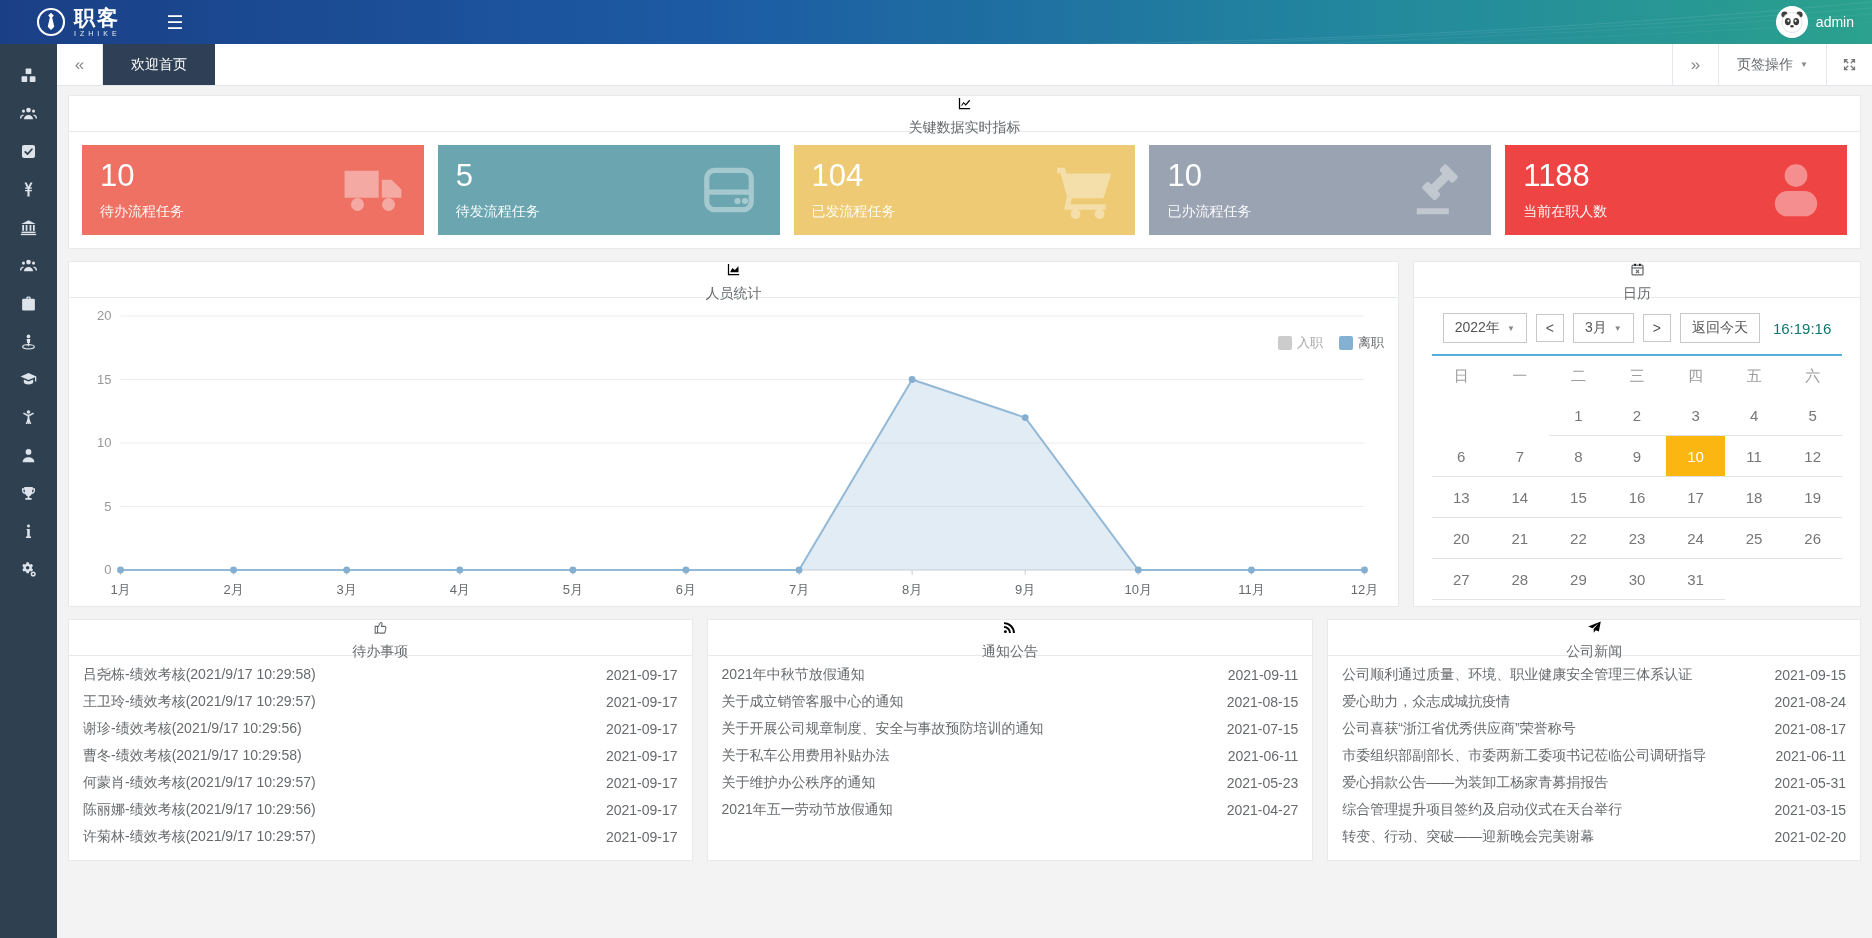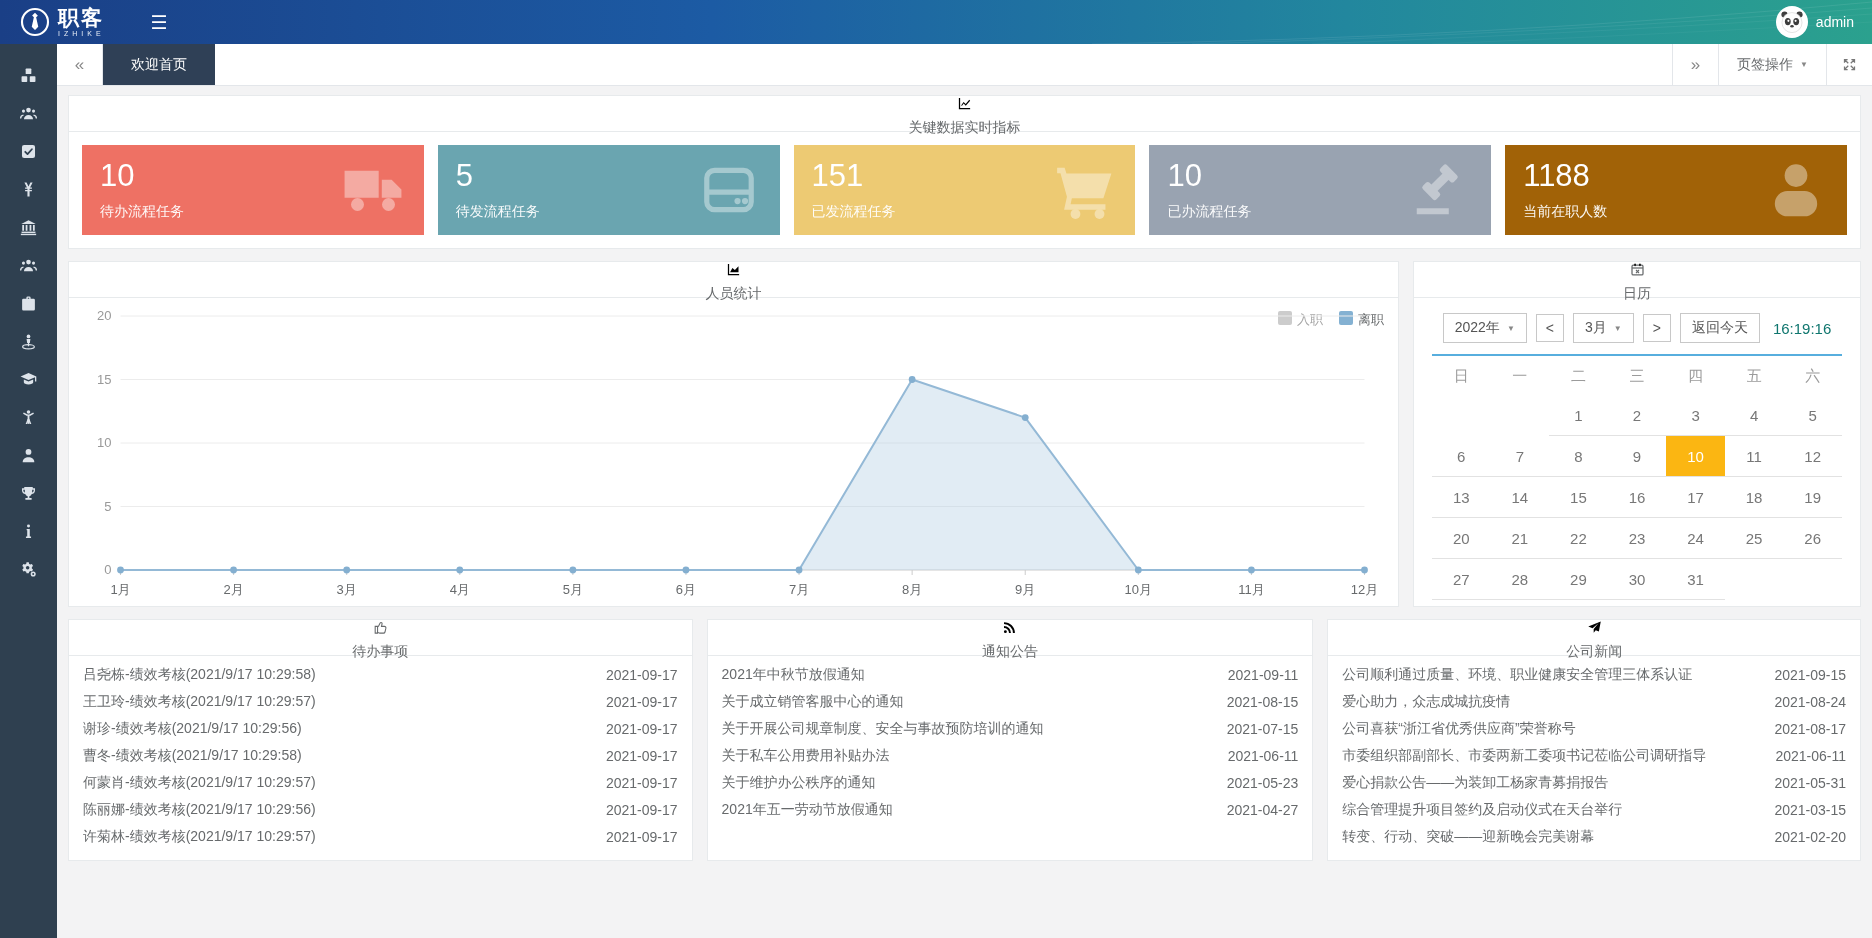--- a/index.html
+++ b/index.html
@@ -3,21 +3,21 @@
 <meta charset="utf-8">
 <style>
   * { box-sizing: border-box; margin:0; padding:0; }
   html,body { width:1872px; height:938px; overflow:hidden; font-family:"Liberation Sans",sans-serif; background:#f3f3f4; }
 
   
   .navbar { position:absolute; left:0; top:0; right:0; height:44px; z-index:20;
     background:linear-gradient(90deg,#1a3f86 0%,#1c5ba4 38%,#22879e 72%,#2ba18e 100%);
     display:flex; align-items:center; color:#fff; }
   .nav-deco { position:absolute; right:0; top:0; height:44px; width:860px; pointer-events:none; opacity:.55; }
-  .logo { display:flex; align-items:center; gap:8px; padding-left:20px; cursor:pointer; }
+  .logo { display:flex; align-items:center; gap:8px; padding-left:36px; cursor:pointer; }
   .logo-mark { width:30px; height:30px; }
   .logo-text { line-height:1; }
   .logo-title { font-size:21px; font-weight:bold; letter-spacing:2px; }
   .logo-sub { font-size:7px; letter-spacing:4px; margin-top:2px; color:#e8eef7; }
   .hamburger { margin-left:46px; font-size:19px; cursor:pointer; color:#fff; }
   .nav-right { margin-left:auto; display:flex; align-items:center; gap:8px; padding-right:18px; }
   .avatar { width:32px; height:32px; border-radius:50%; border:2px solid rgba(255,255,255,.85); background:#fff; overflow:hidden; cursor:pointer; }
   .nav-user { font-size:14px; cursor:pointer; }
 
   
@@ -52,21 +52,21 @@
   .t-low { color:#e74c3c; } .t-high { color:#23a51f; }
   .cards { display:flex; gap:14px; padding:13px 13px; }
   .stat-card { flex:1; height:90px; position:relative; color:#fff; padding:13px 18px; cursor:pointer; }
   .stat-value { font-size:31px; line-height:1.15; }
   .stat-label { font-size:14px; margin-top:9px; opacity:.95; }
   .stat-icon { position:absolute; right:20px; top:50%; transform:translateY(-50%); width:62px; height:62px; opacity:.4; color:#fff; }
 
   .mid-row { display:flex; gap:14px; margin-top:12px; }
   .chart-panel { flex:1; min-width:0; }
   .legend { margin-left:auto; display:flex; align-items:center; gap:16px; font-size:13px; }
-  .legend-item { display:flex; gap:5px; cursor:pointer; }
+  .legend-item { display:flex; align-items:center; gap:5px; cursor:pointer;margin-top:23px; }
   .legend-sw { width:14px; height:14px; border-radius:2px; }
   .chart-body { padding:2px 6px 0; }
 
   
   .cal-panel { width:448px; flex:none; }
   .cal-body { padding:8px 18px 0; }
   .cal-controls { display:flex; align-items:center; justify-content:center; gap:9px; padding:7px 0 11px; }
   .cal-box { border:1px solid #c8c8c8; background:#fff; font-size:14px; color:#555; padding:5px 11px;
     display:flex; align-items:center; gap:7px; cursor:pointer; white-space:nowrap; }
   .cal-time { font-size:15px; color:#0f766e; margin-left:4px; }
@@ -331,21 +331,21 @@
           <span class="stat-icon">
             <svg viewBox="0 0 24 24" fill="currentColor" xmlns="http://www.w3.org/2000/svg">
               <rect x="3.4" y="4.4" width="17.2" height="15.2" rx="3" fill="none" stroke="currentColor" stroke-width="2"></rect>
               <path d="M3.4 12.8h17.2" stroke="currentColor" stroke-width="2"></path>
               <circle cx="15.3" cy="16.3" r="1.2"></circle>
               <circle cx="18.2" cy="16.3" r="1.2"></circle>
             </svg>
           </span>
         </div>
         <div class="stat-card" style="background: rgb(237, 202, 115);">
-          <div class="stat-value">151</div>
+          <div class="stat-value">104</div>
           <div class="stat-label">已发流程任务</div>
           <span class="stat-icon">
             <svg viewBox="0 0 24 24" fill="currentColor" xmlns="http://www.w3.org/2000/svg">
               <path d="M1.6 3.4h2.9l.7 2.2H22.6l-3.1 9.6H7.3l-.5 2.3h13.5v2.1H4.3l1.1-5L2.9 5.5H1.6z"></path>
               <circle cx="8.7" cy="21.3" r="1.9"></circle>
               <circle cx="18" cy="21.3" r="1.9"></circle>
             </svg>
           </span>
         </div>
         <div class="stat-card" style="background: rgb(153, 163, 177);">
@@ -355,21 +355,21 @@
             <svg viewBox="0 0 24 24" fill="currentColor" xmlns="http://www.w3.org/2000/svg">
               <g transform="rotate(45 12 9)">
                 <rect x="8.3" y="2.4" width="7.4" height="3.6" rx="1"></rect>
                 <rect x="8.3" y="12" width="7.4" height="3.6" rx="1"></rect>
                 <rect x="10.3" y="4.5" width="3.4" height="9"></rect>
               </g>
               <path d="M3 21.4h12.4v-2.3H3z"></path>
             </svg>
           </span>
         </div>
-        <div class="stat-card" style="background: #a16207;">
+        <div class="stat-card" style="background: #ef4444;">
           <div class="stat-value">1188</div>
           <div class="stat-label">当前在职人数</div>
           <span class="stat-icon">
             <svg viewBox="0 0 24 24" fill="currentColor" xmlns="http://www.w3.org/2000/svg">
               <circle cx="12" cy="6.4" r="4.4"></circle>
               <rect x="3.8" y="12.4" width="16.4" height="9.8" rx="4.9"></rect>
             </svg>
           </span>
         </div>
       </div>

